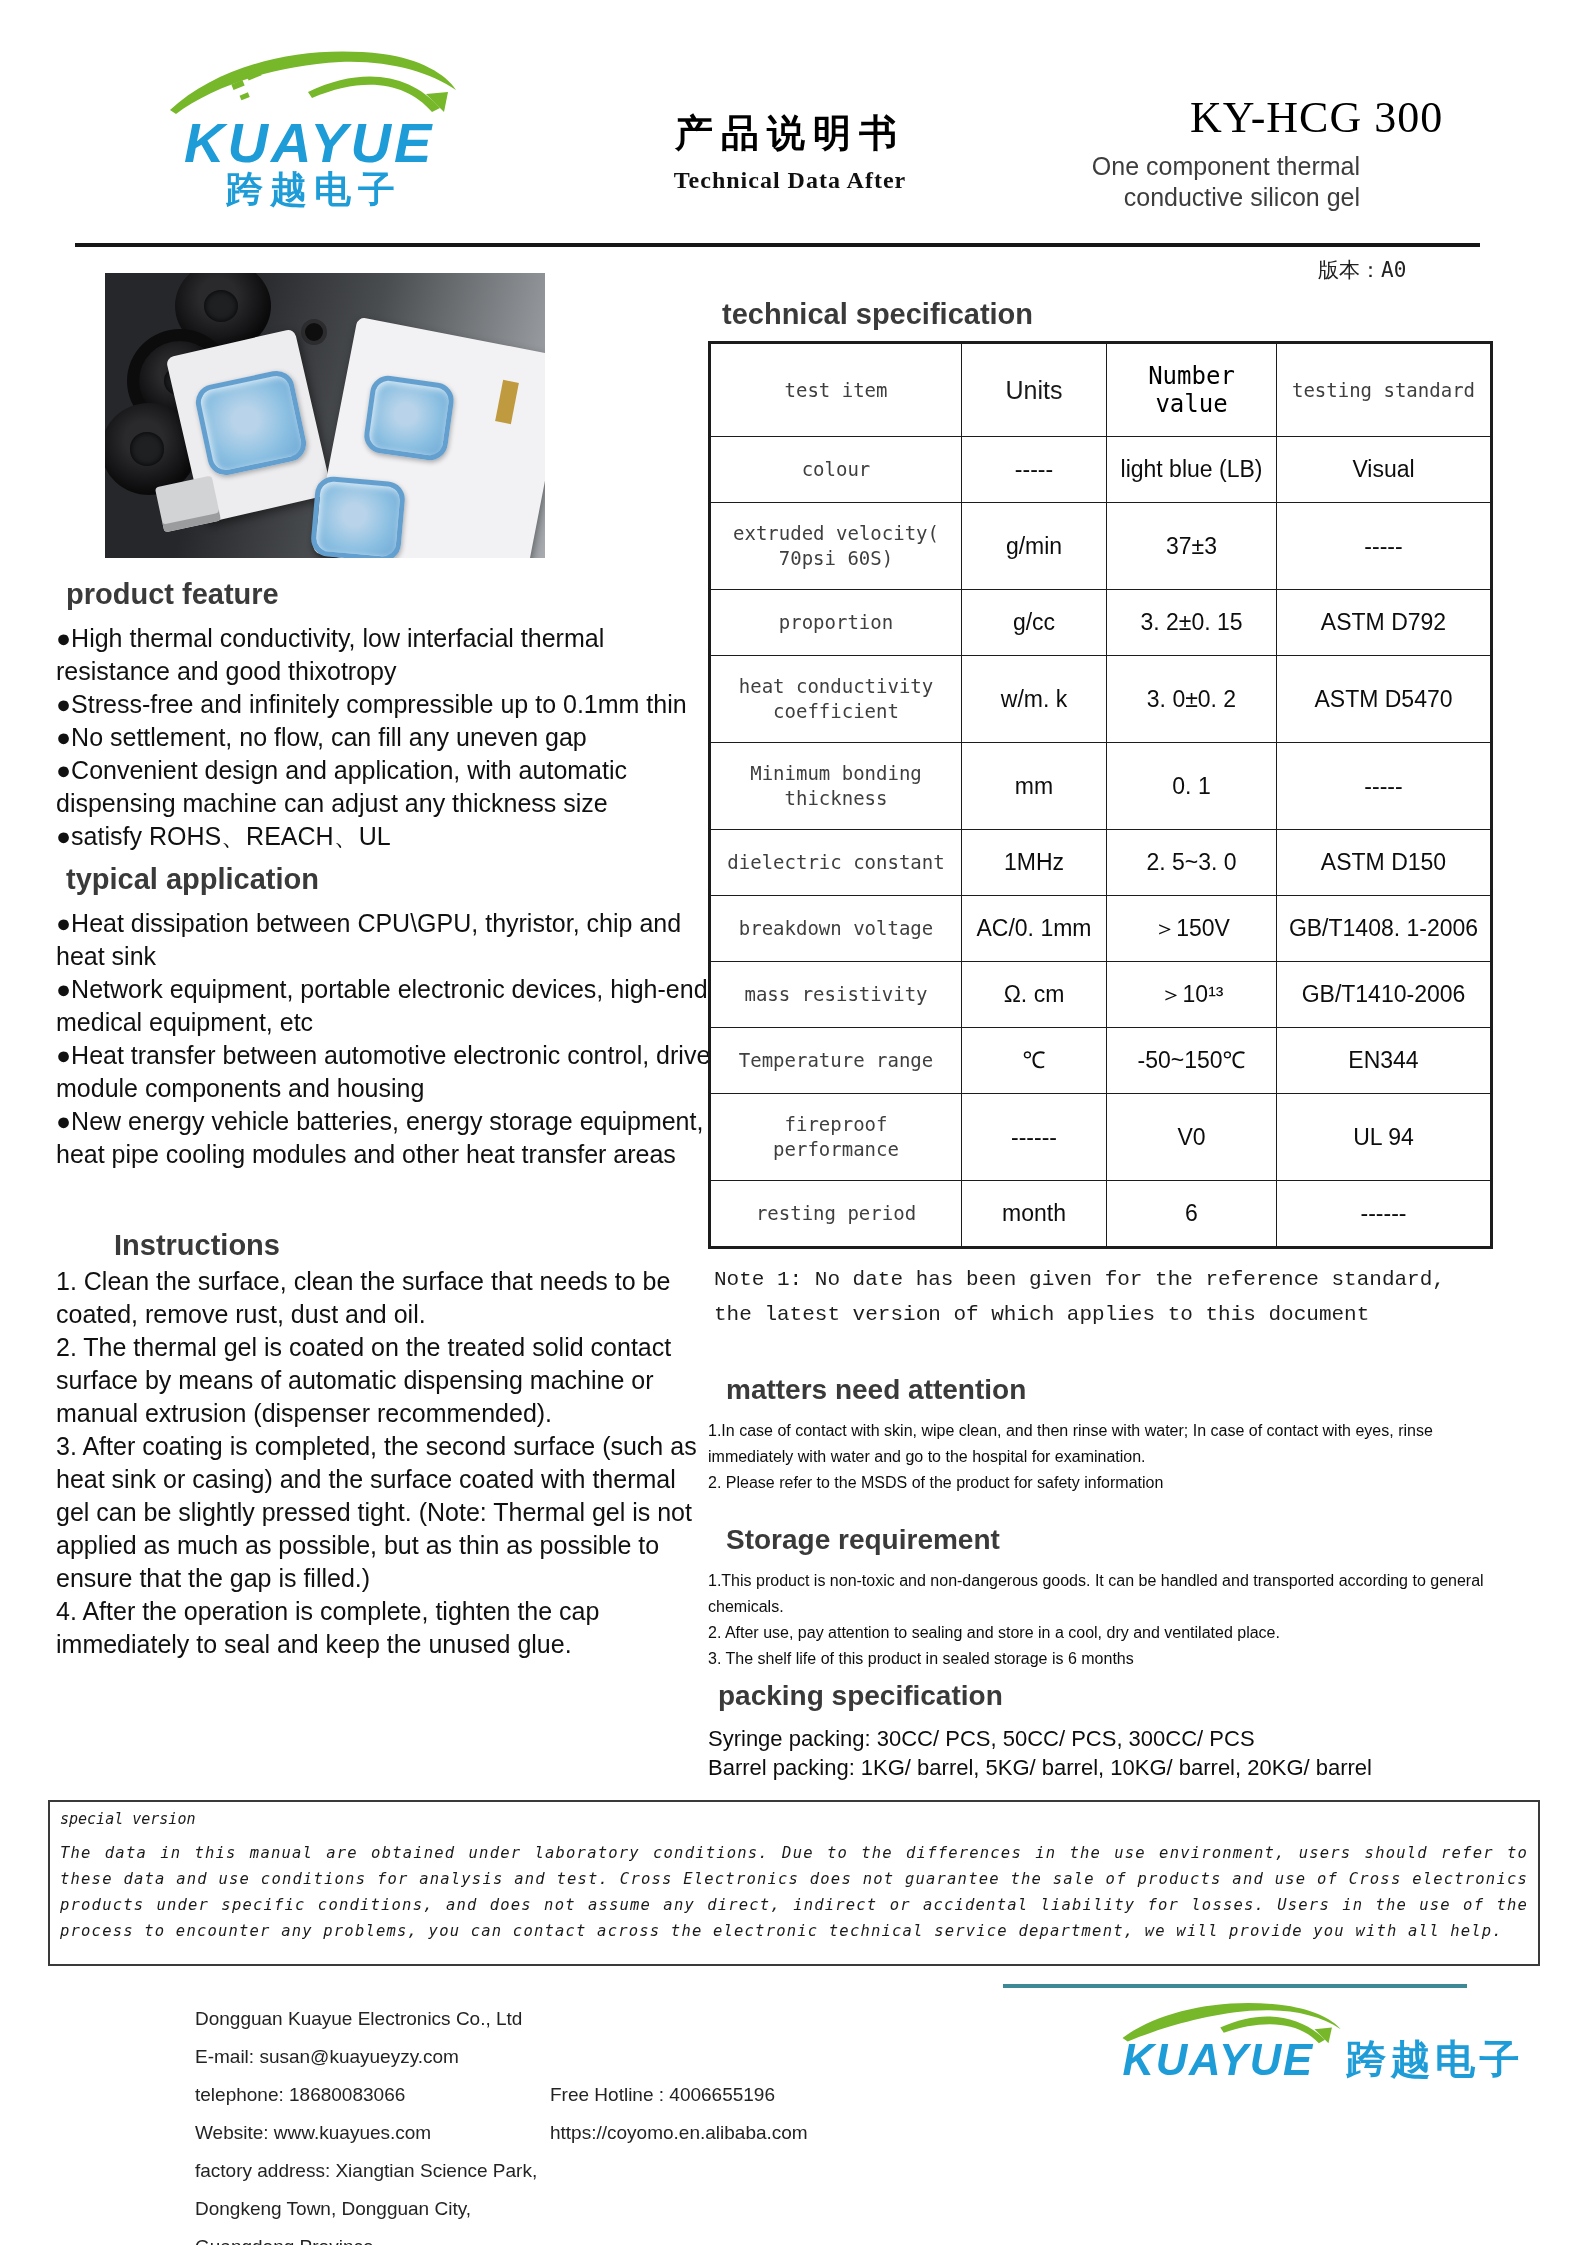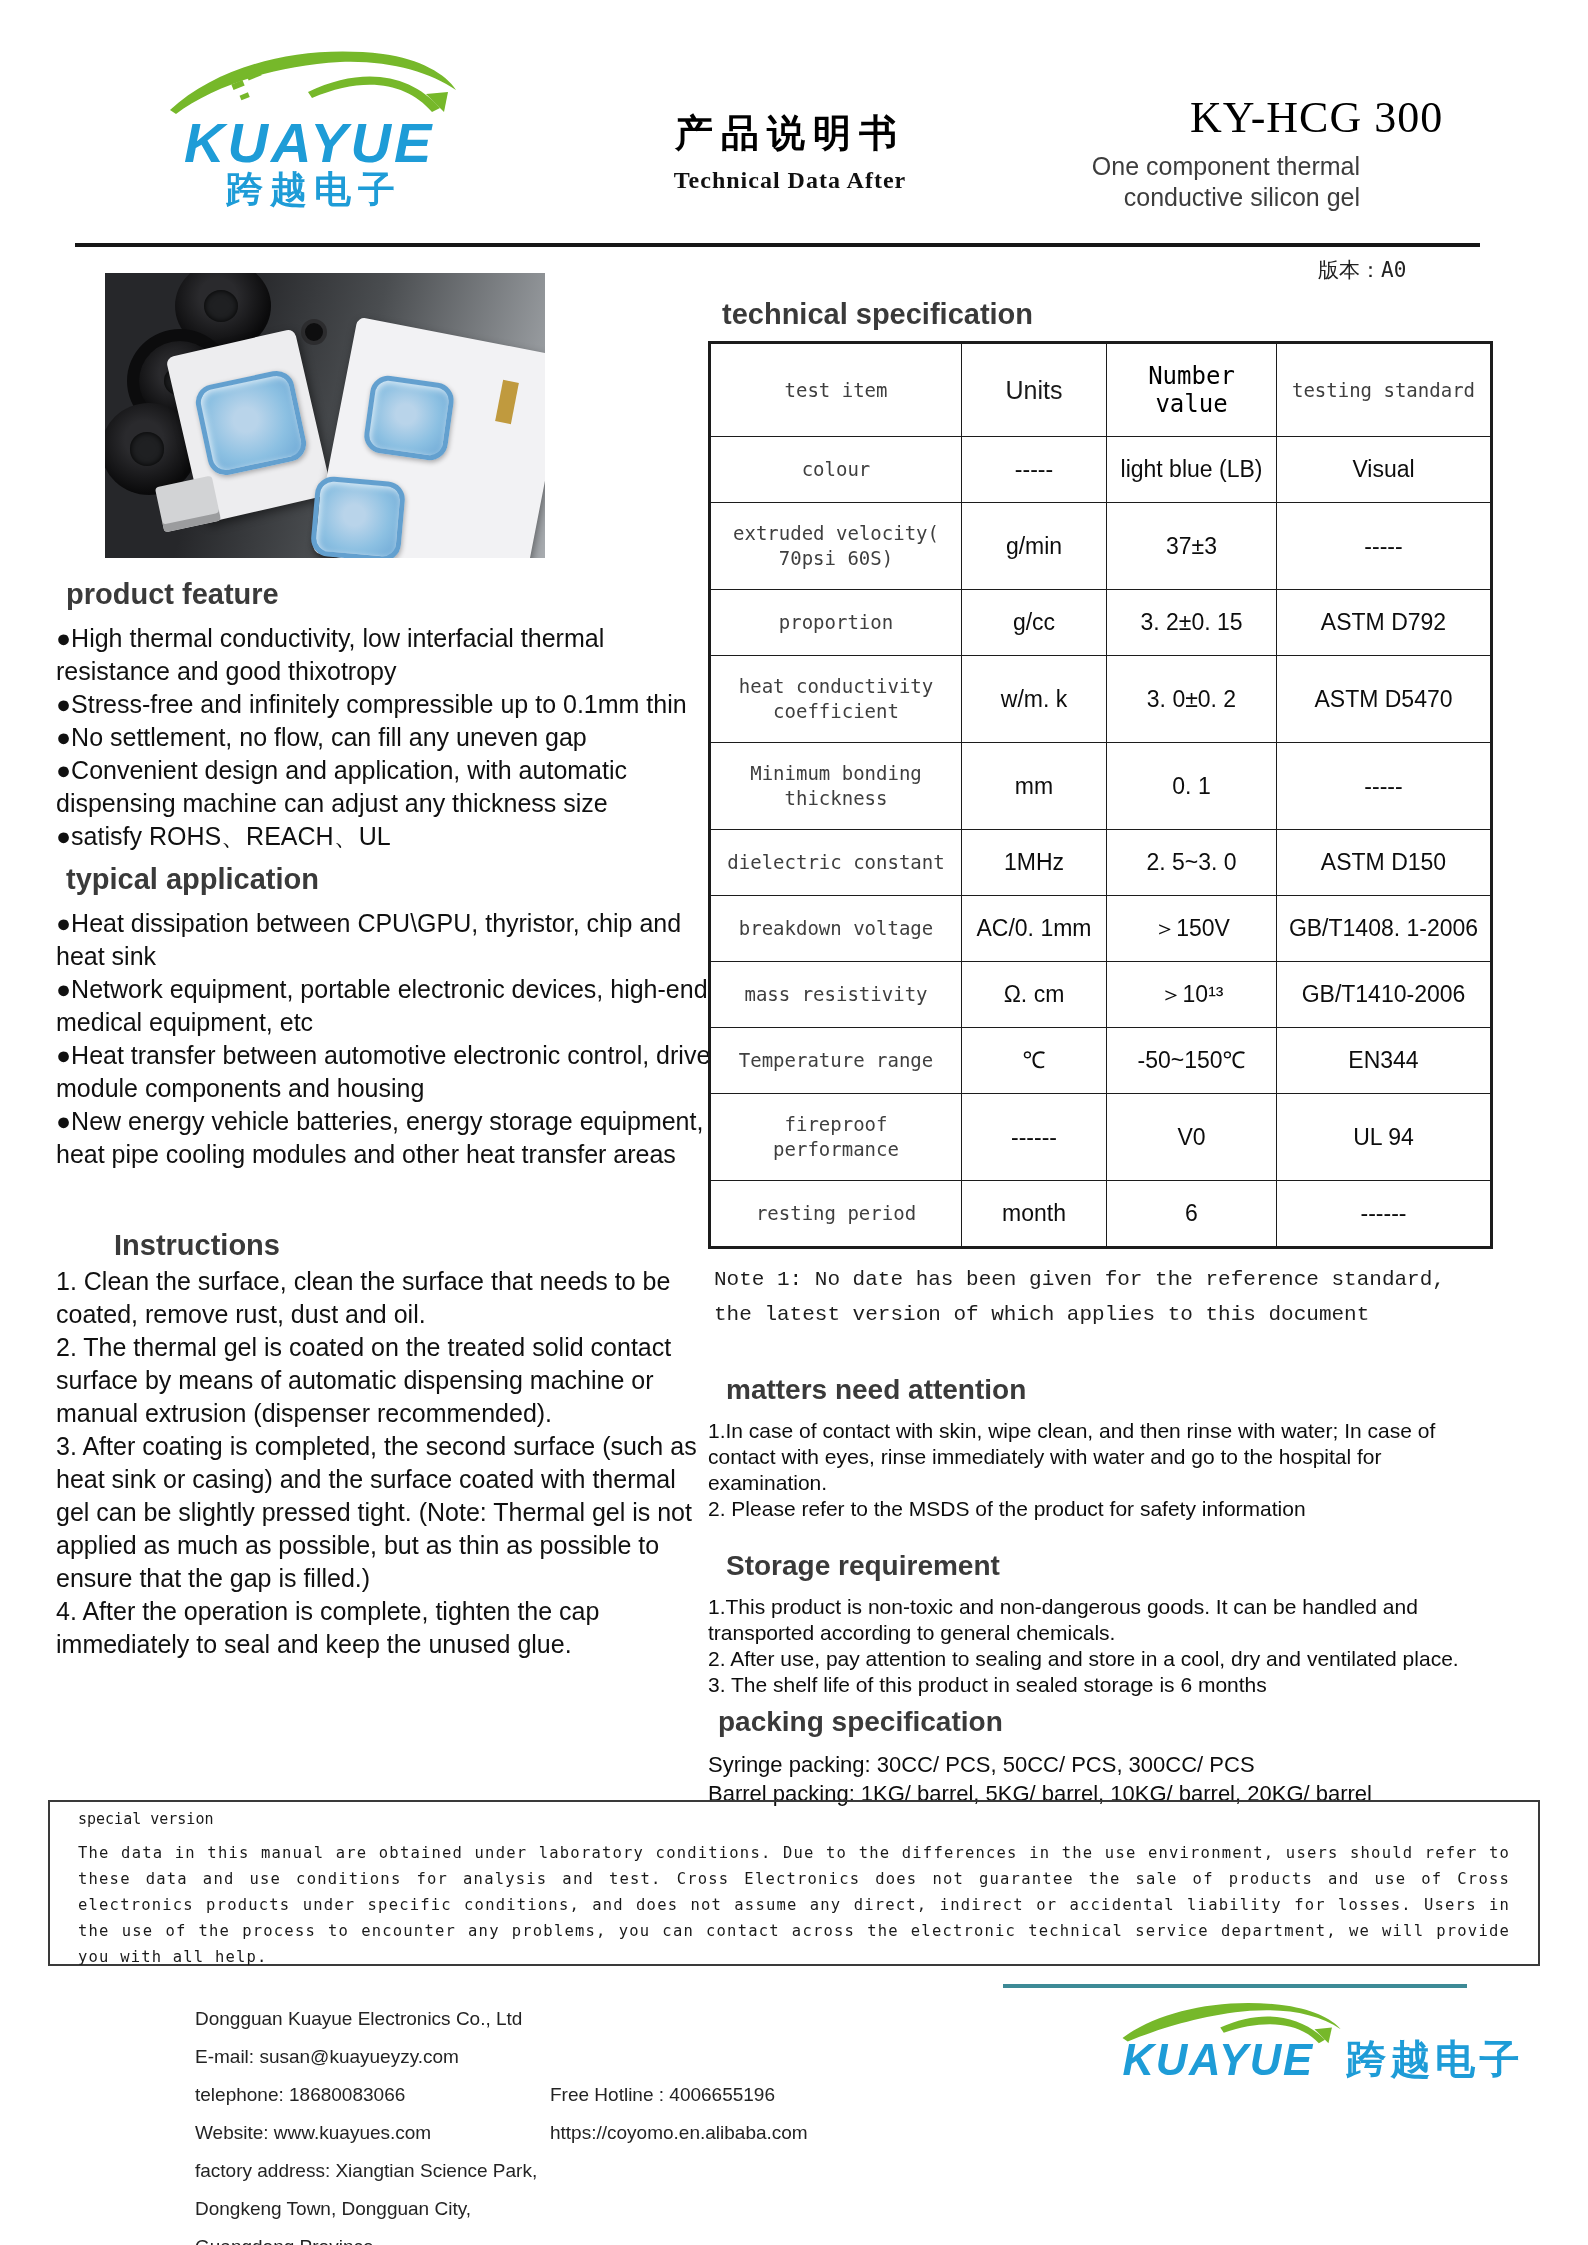--- a/index.html
+++ b/index.html
@@ -58,25 +58,25 @@
   table.spec th { height:58px; font-weight:normal; }
   th.h-mono { font-family:"DejaVu Sans Mono",monospace; font-size:19px; color:#3f3f3f; }
   th.h-units { font-size:25px; color:#1a1a1a; }
   th.h-numval { font-family:"DejaVu Sans Mono",monospace; font-weight:bold; font-size:24px; color:#000; }
   td.c-item { font-family:"DejaVu Sans Mono",monospace; font-size:19px; color:#3f3f3f; height:62px; line-height:25px; }
   td.c-val { font-size:23px; color:#0d0d0d; line-height:29px; }
   .note { margin-top:13px; padding-left:6px; font-family:Liberation Mono, monospace; font-size:21px; line-height:35px; color:#1d1d1d; width:770px; }
   .attention-h { margin-top:40px; padding-left:8px; font-size:28px; }
   .storage-h { margin-top:26px; padding-left:8px; font-size:28px; }
   .packing-h { margin-top:6px; font-size:28px; }
-  .small-text { font-size:21px; line-height:26px; margin:0; color:#0d0d0d; }
+  .small-text { font-size:16px; line-height:26px; margin:0; color:#0d0d0d; }
   .packing-line { font-size:22px; line-height:29px; margin:0; color:#0d0d0d; }
 
   
-  .disclaimer { position:absolute; left:48px; top:1800px; width:1492px; height:166px; border:2px solid #3a3a3a; padding:8px 28px; }
+  .disclaimer { position:absolute; left:48px; top:1800px; width:1492px; height:166px; border:2px solid #3a3a3a; padding:8px 10px;font-style:italic; }
   .disclaimer-title { font-family:"DejaVu Sans Mono",monospace; font-size:15px; color:#1a1a1a; }
   .disclaimer-body { font-family:"DejaVu Sans Mono",monospace; font-size:15.5px; line-height:26px; letter-spacing:1.2px; color:#1a1a1a; margin-top:12px; text-align:justify; }
 
   
   .contact { position:absolute; left:195px; top:2000px; width:820px; }
   .contact-company { font-size:19px; color:#232323; line-height:38px; }
   .contact-row { display:flex; font-size:19px; color:#232323; line-height:38px; }
   .contact-left { width:355px; flex:0 0 auto; }
   .contact-right { flex:1; }
   .footer-rule { position:absolute; left:1003px; top:1984px; width:464px; height:4px; background:#3d8a96; }

